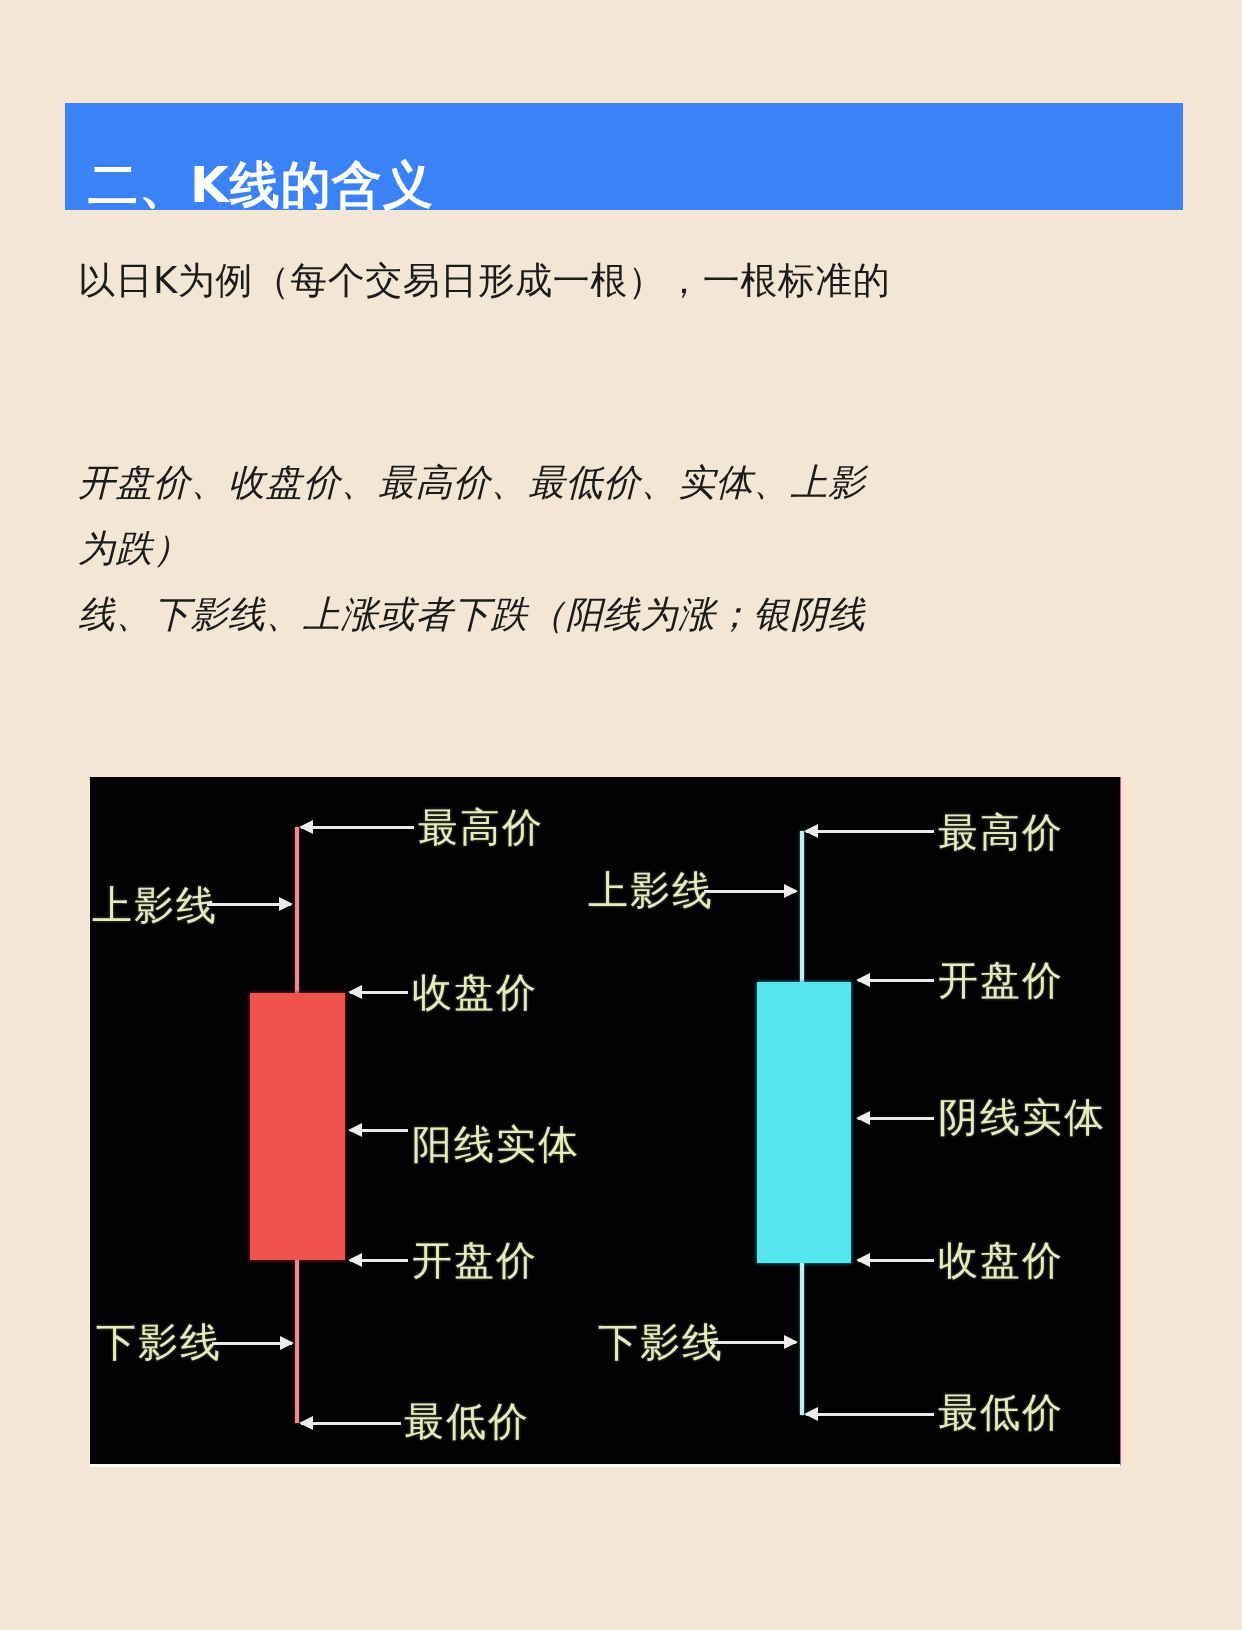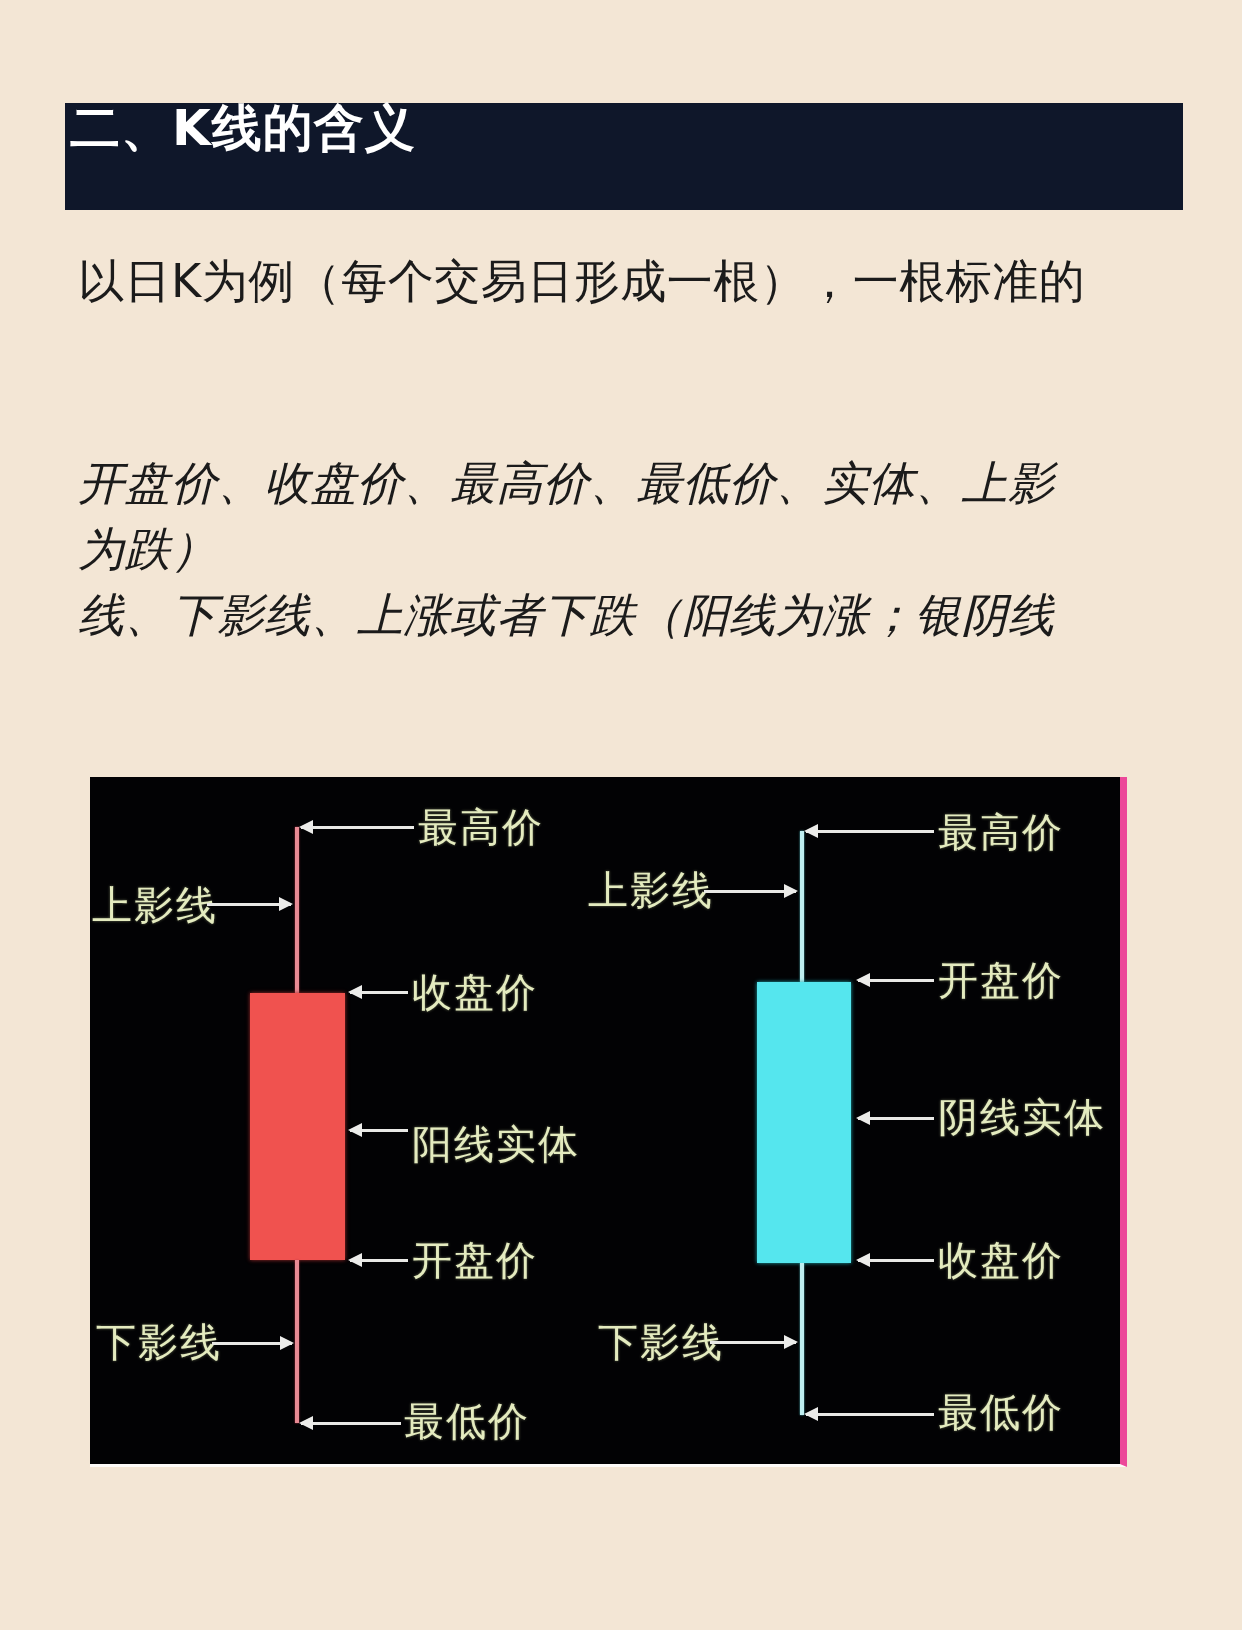--- a/index.html
+++ b/index.html
@@ -5,43 +5,43 @@
   html, body { margin: 0; padding: 0; }
   body {
     width: 1242px; height: 1630px; overflow: hidden;
     background: #f3e6d5;
     position: relative;
     font-family: "DejaVu Sans", "Liberation Sans", sans-serif;
   }
   .section-header {
     position: absolute; left: 65px; top: 103px;
     width: 1118px; height: 107px;
-    background: #0f172a;
+    background: #3b82f6;
     box-sizing: border-box;
-    padding-left: 5px;
-    display: flex; align-items: flex-start;
+    padding-left: 23px;
+    display: flex; align-items: flex-end;
   }
   .section-title {
     color: #ffffff; font-size: 50px; font-weight: bold;
     letter-spacing: 1px; line-height: 1;
   }
   .para {
     position: absolute; left: 78px; width: 1110px;
-    color: #1b1b1b; font-size: 46px; line-height: 66px;
+    color: #1b1b1b; font-size: 37px; line-height: 66px;
     letter-spacing: 0.5px;
   }
   .para p { margin: 0; }
   #intro { top: 248px; }
   #info-list { top: 450px; font-style: italic; }
 
   .diagram {
     position: absolute; left: 90px; top: 777px;
     width: 1030px; height: 687px;
     background: #020204;
-    border-right: 7px solid #ec4899;
+    border-right: 1px solid #ec4899;
     border-bottom: 3px solid #fdfbf8;
     overflow: hidden;
   }
   .wick { position: absolute; width: 4px; }
   .body { position: absolute; }
   .red .wick { background: #e88a94; box-shadow: 0 0 2px #c23a4a; }
   .red .body { background: #f0524f; box-shadow: 0 0 4px #a12a2a; }
   .cyan .wick { background: #bfeef0; box-shadow: 0 0 2px #5fd2d8; }
   .cyan .body { background: #55e6ee; box-shadow: 0 0 4px #1fa6ad; }
 

